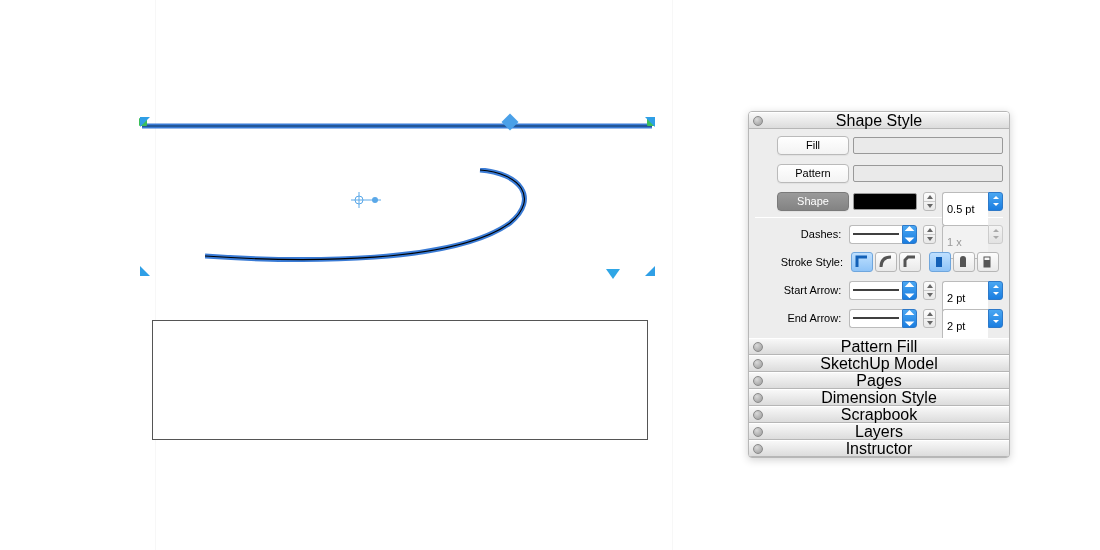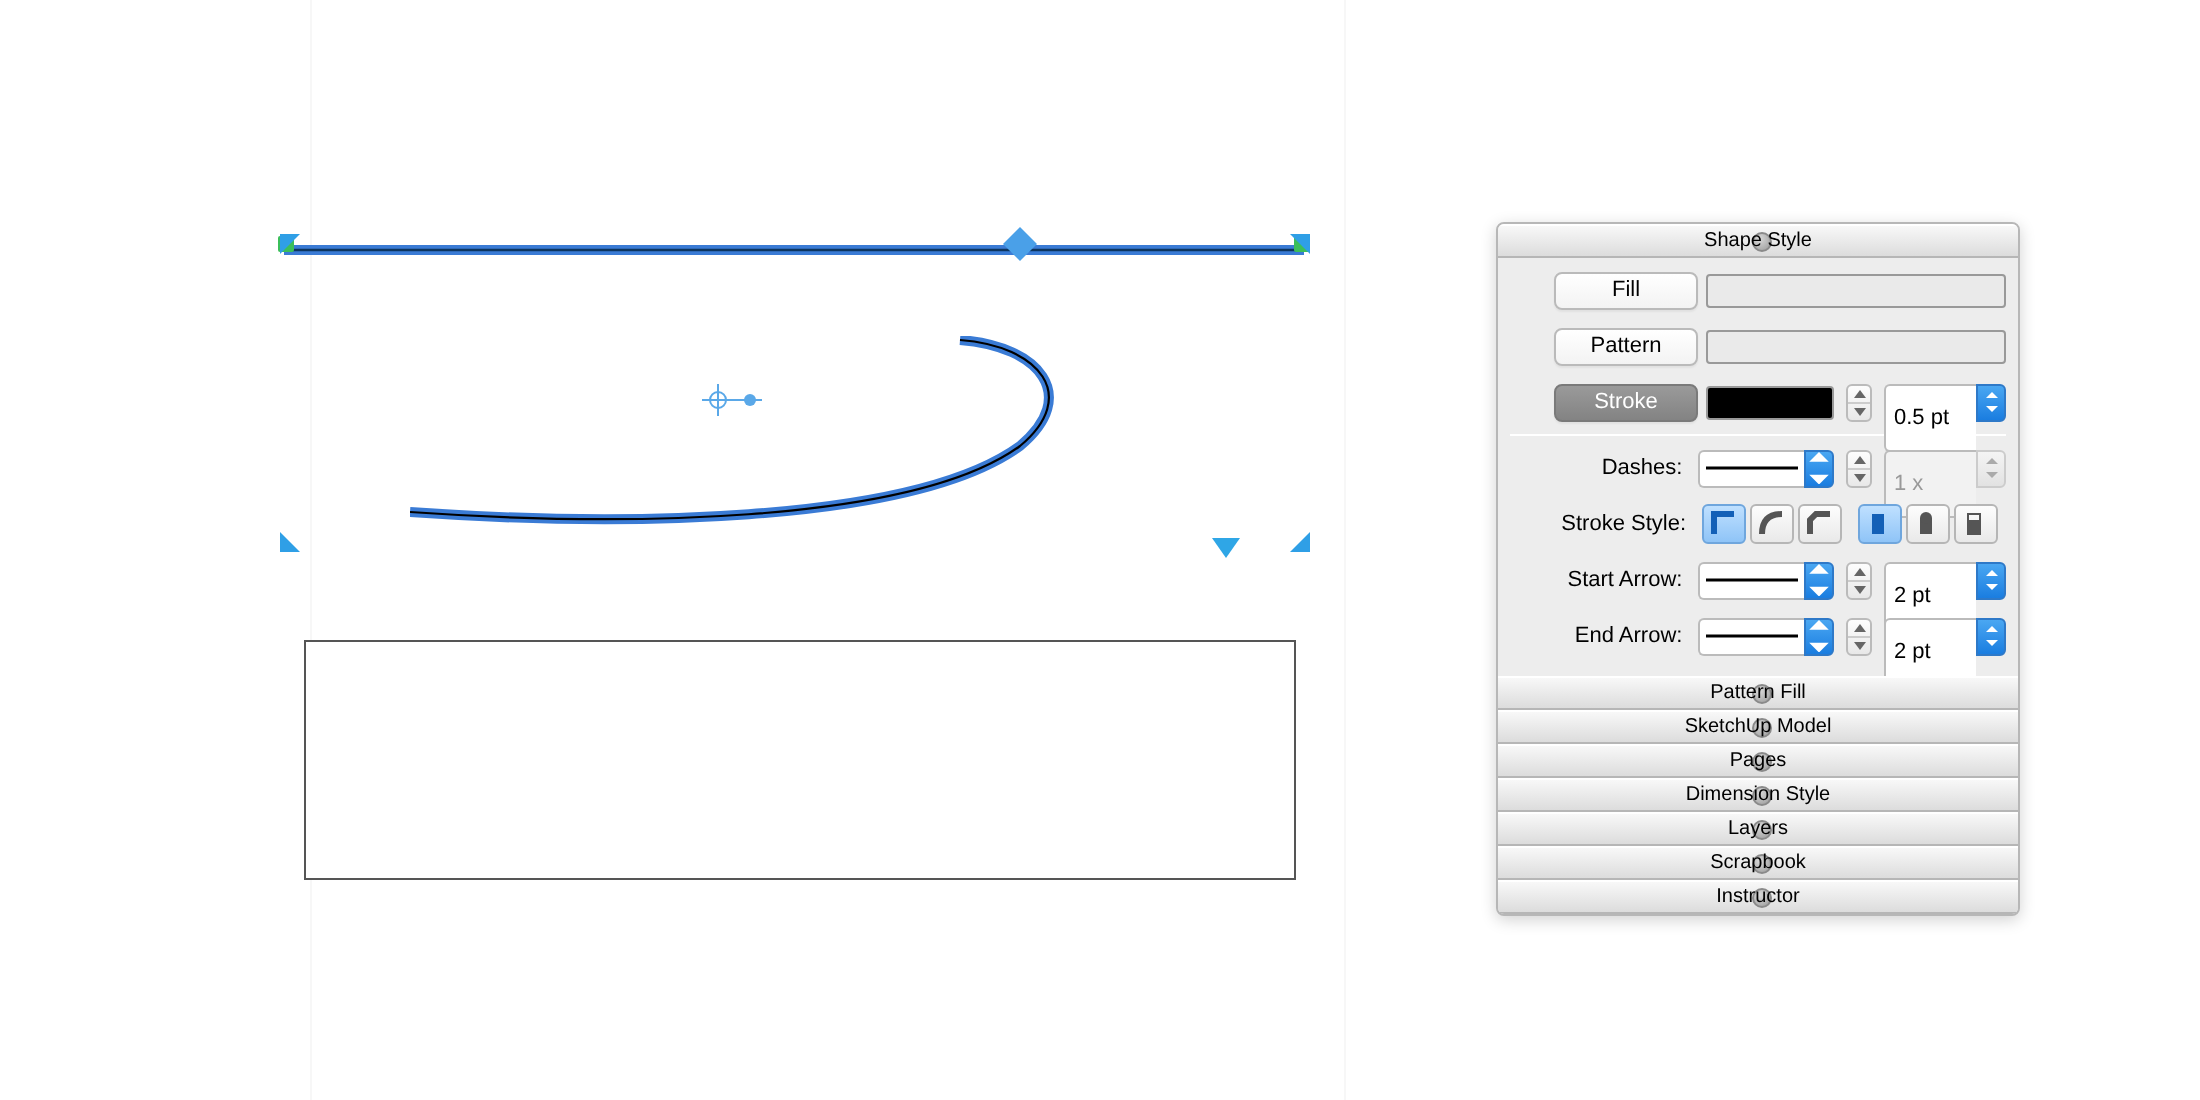--- a/index.html
+++ b/index.html
@@ -68,22 +68,21 @@
     overflow:hidden;
   }
   .section-header{
     height:17px;
     background:linear-gradient(#f8f8f8,#dcdcdc);
     border-top:1px solid #fff;
     border-bottom:1px solid #b6b6b6;
     display:flex;
     align-items:center;
     position:relative;
-    font-size:10px;
-    justify-content:center;
+    font-size:16px;
   }
   .section-header .dot{
     width:10px;height:10px;border-radius:50%;
     background:radial-gradient(circle at 35% 30%, #d9d9d9, #9a9a9a);
     border:1px solid #8a8a8a;
     margin-left:4px;
   }
   .section-header .title{
     position:absolute;
     left:0;right:0;text-align:center;
@@ -263,21 +262,21 @@
     </div>
 
     <div class="row">
       <div style="width:18px"></div>
       <div class="toggle-btn">Pattern</div>
       <div class="swatch disabled flex"></div>
     </div>
 
     <div class="row">
       <div style="width:18px"></div>
-      <div class="toggle-btn active">Stroke</div>
+      <div class="toggle-btn active">Shape</div>
       <div class="swatch black" style="flex:1"></div>
       <div class="stepper">
         <div>
             <svg viewBox="0 0 6 4">
               <polygon points="3,0 6,4 0,4" fill="#666"></polygon>
             </svg>
           </div>
         <div>
             <svg viewBox="0 0 6 4">
               <polygon points="0,0 6,0 3,4" fill="#666"></polygon>
@@ -463,23 +462,23 @@
   <div class="section-header">
     <div class="dot"></div>
     <div class="title">Pages</div>
   </div>
   <div class="section-header">
     <div class="dot"></div>
     <div class="title">Dimension Style</div>
   </div>
   <div class="section-header">
     <div class="dot"></div>
+    <div class="title">Scrapbook</div>
+  </div>
+  <div class="section-header">
+    <div class="dot"></div>
     <div class="title">Layers</div>
   </div>
   <div class="section-header">
     <div class="dot"></div>
-    <div class="title">Scrapbook</div>
-  </div>
-  <div class="section-header">
-    <div class="dot"></div>
     <div class="title">Instructor</div>
   </div>
 </div>
 
 </body></html>

